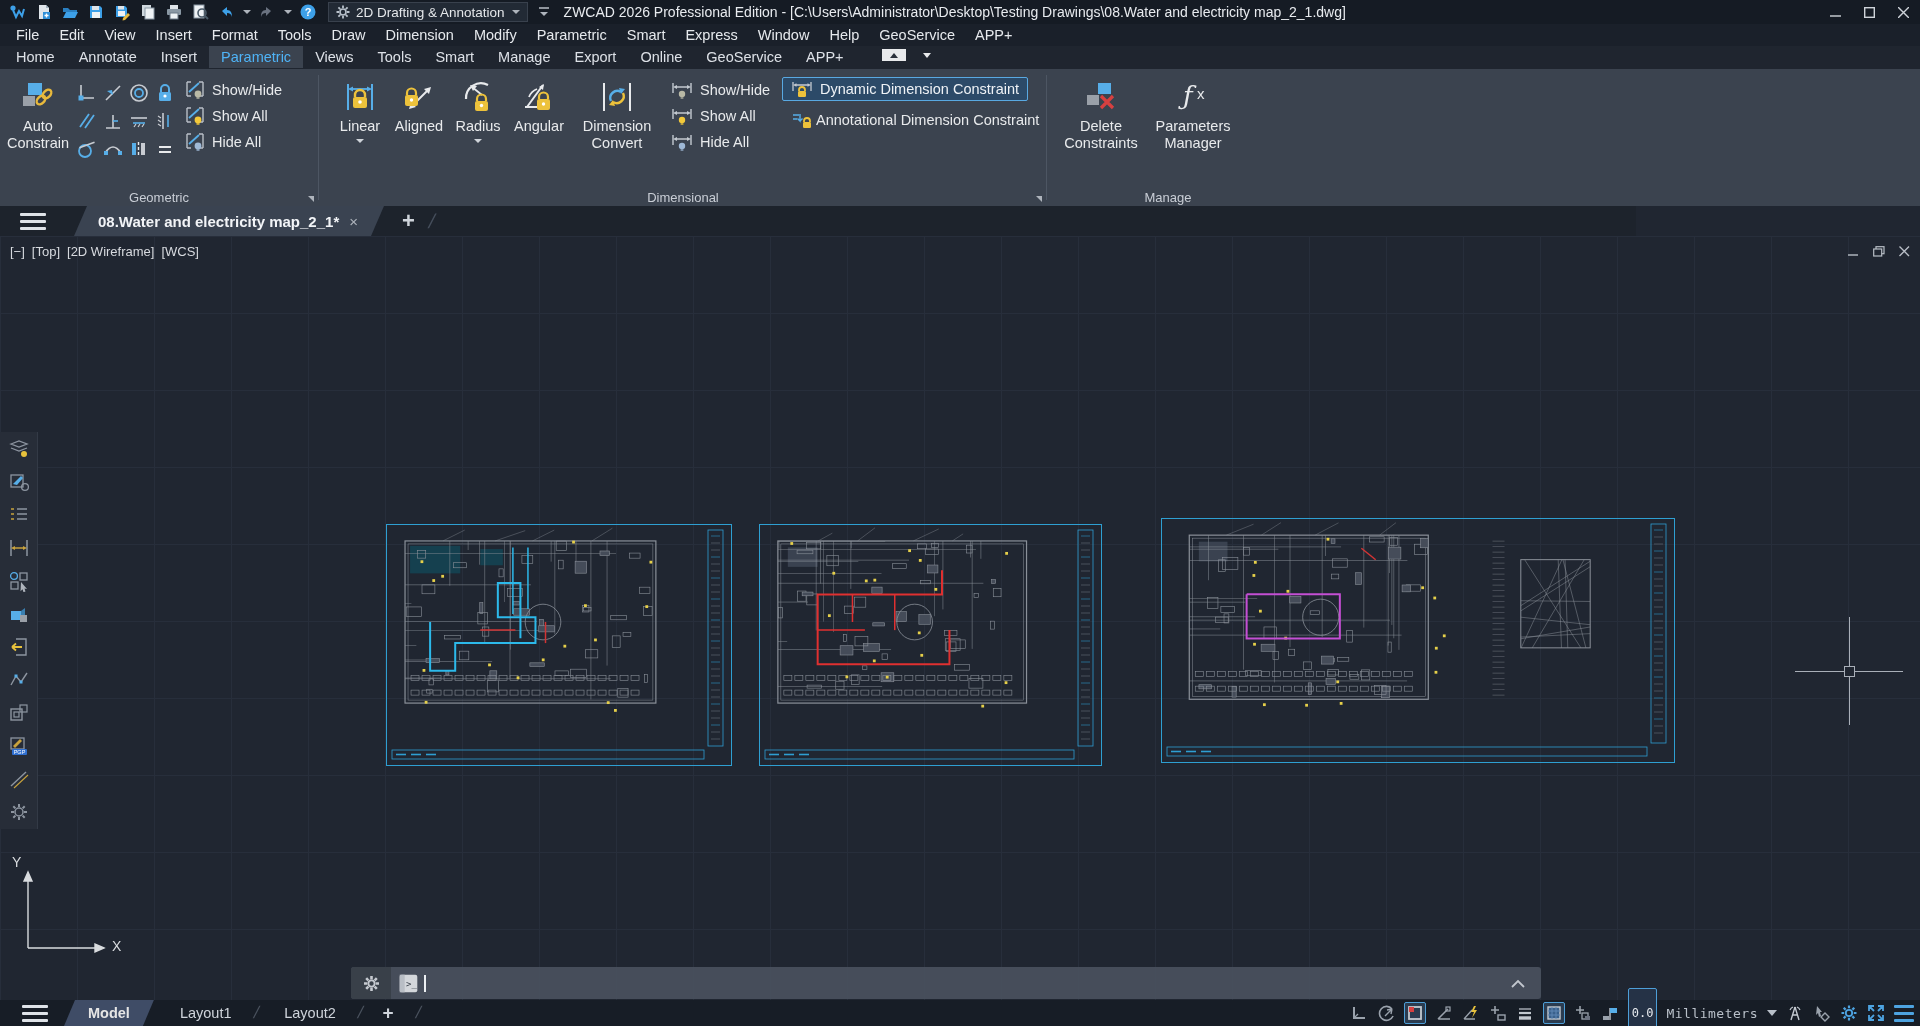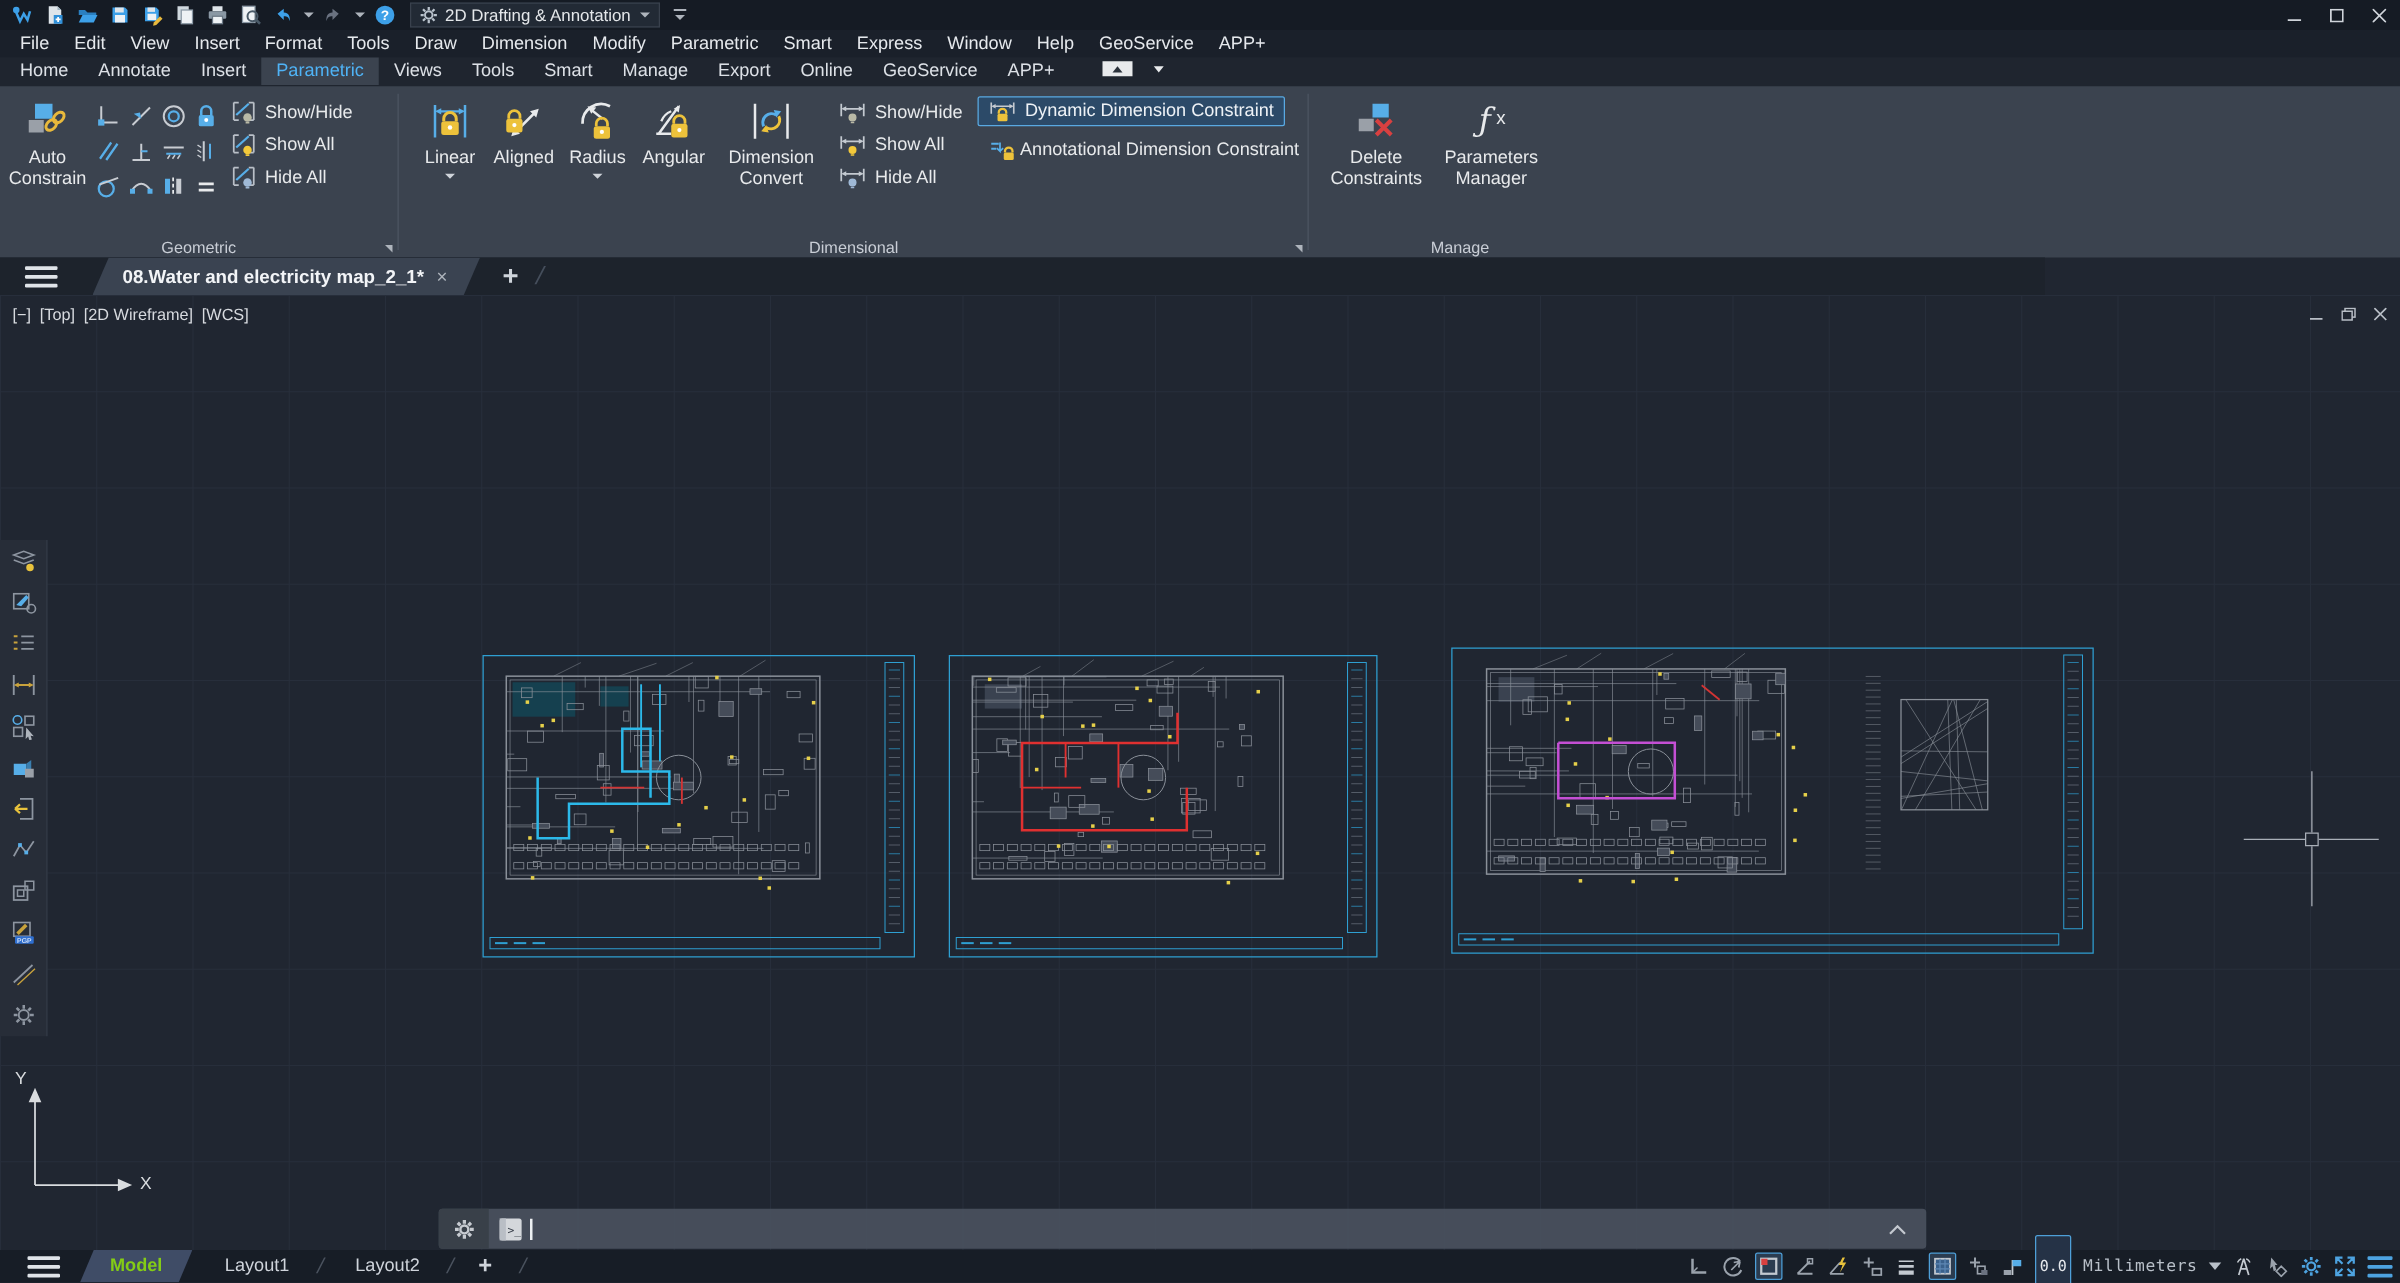--- a/index.html
+++ b/index.html
@@ -92,21 +92,21 @@
   #crosshair { position:absolute; left:1795px; top:381px; width:108px; height:108px; pointer-events:none; }
   #crosshair .h { position:absolute; left:0; top:53.5px; width:108px; height:1px; background:#a9afb8; }
   #crosshair .v { position:absolute; left:53.5px; top:0; width:1px; height:108px; background:#a9afb8; }
   #crosshair .box { position:absolute; left:48.5px; top:48.5px; width:11px; height:11px; border:1px solid #a9afb8; background:#202631; }
 
   
   #statusbar { position:absolute; left:0; top:1000px; width:1920px; height:26px; background:#171d26;
     display:flex; align-items:center; }
   #sb-burger { margin-left:22px; }
   #model-tab { margin-left:16px; height:26px; background:#3f4c66; clip-path:polygon(11px 0,100% 0,calc(100% - 11px) 100%,0 100%);
-    display:flex; align-items:center; padding:0 24px; color:#84cc16; font-size:14.5px; font-weight:bold; }
+    display:flex; align-items:center; padding:0 24px; color:#e5e5e5; font-size:14.5px; font-weight:bold; }
   .layout { color:#cfd4db; font-size:14.5px; margin-left:26px; }
   .sb-slash { color:#4a525e; font-size:17px; margin-left:22px; transform:skewX(-14deg); }
   #sb-plus { color:#cfd4db; font-size:19px; font-weight:bold; margin-left:20px; }
   #sb-right { margin-left:auto; display:flex; align-items:center; gap:9px; padding-right:6px; }
   .sframe { border:1px solid #4e9fd8; background:#2b3c50; border-radius:2px; display:flex; padding:1px; }
   #coord-box { border:1px solid #4e9fd8; background:#253246; border-radius:2px; color:#e6e9ed;
     font-family:"DejaVu Sans Mono", monospace; font-size:12px; padding:16px 3px; line-height:16px; }
   #units { color:#b9c0c9; font-family:"DejaVu Sans Mono", monospace; font-size:13px; letter-spacing:0.5px; }
   .sb-dd { width:0; height:0; border-left:5px solid transparent; border-right:5px solid transparent; border-top:6px solid #b9c0c9; }
 </style>
@@ -198,20 +198,21 @@
       </svg>
     <span>2D Drafting &amp; Annotation</span>
     <span class="dd-arrow"></span>
   </div>
   <span style="margin-left:10px">
       <svg width="12" height="12">
         <path d="M1 2 h10" stroke="#aeb4bc" stroke-width="1.6"></path>
         <path d="M2 6 l4 4 l4 -4 z" fill="#aeb4bc"></path>
       </svg>
     </span>
+  <span id="title-text">ZWCAD 2026 Professional Edition - [C:\Users\Administrator\Desktop\Testing Drawings\08.Water and electricity map_2_1.dwg]</span>
   <div id="win-controls">
     <span class="wc">
         <svg width="11" height="11">
           <path d="M0 9 h11" stroke="#cfd4da" stroke-width="1.4"></path>
         </svg>
       </span>
     <span class="wc">
         <svg width="11" height="11">
           <rect x="0.7" y="0.7" width="9.6" height="9.6" fill="none" stroke="#cfd4da" stroke-width="1.4"></rect>
         </svg>

